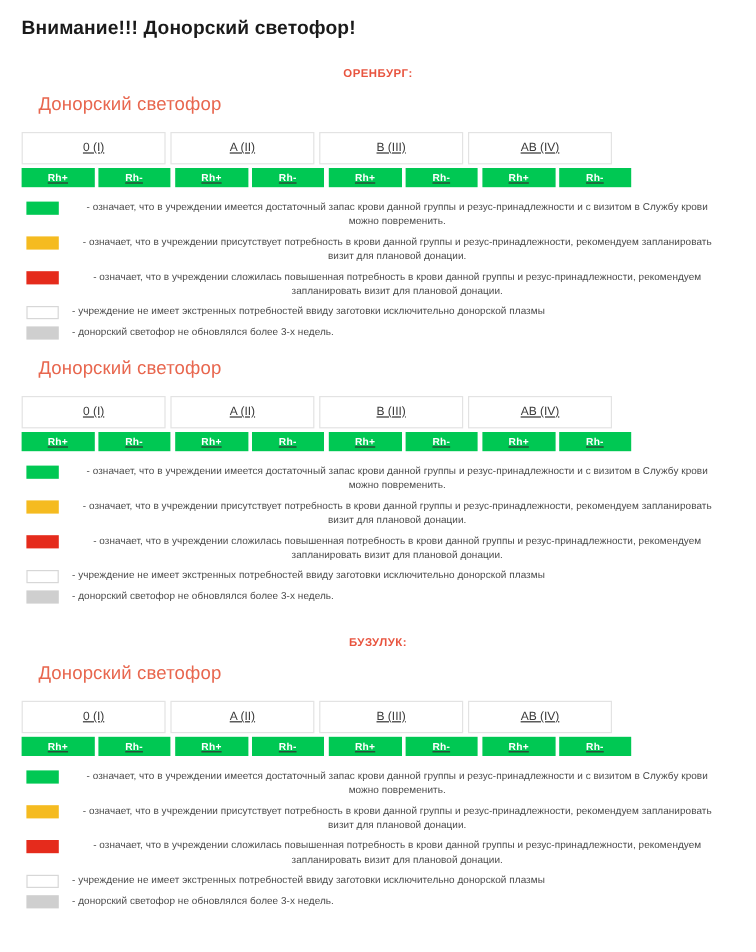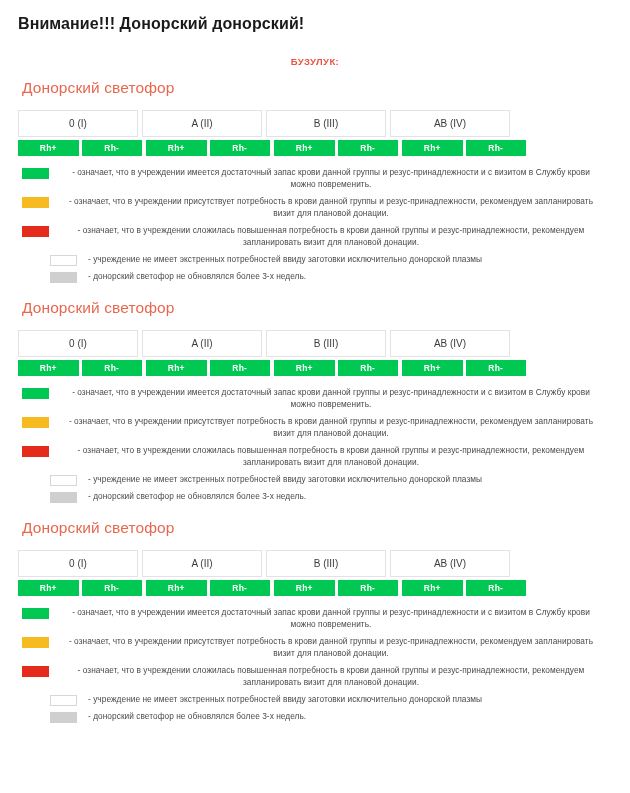--- a/index.html
+++ b/index.html
@@ -51,30 +51,31 @@
     color: #e8543f;
     letter-spacing: 0.4px;
     padding-top: 22px;
     line-height: 12px;
   }
 
   .widget-title {
     font-size: 15.5px;
     font-weight: normal;
     color: #e8674f;
-    padding: 10px 0 0 22px;
+    padding: 10px 0 0 32px;
     line-height: 20px;
     letter-spacing: 0.1px;
   }
 
   
   .st-table {
     width: 508px;
     margin: 12px 0 0 18px;
     box-sizing: border-box;
+    text-decoration: underline;
   }
   .group-row {
     display: flex;
     width: 100%;
   }
   .group-cell {
     flex: 1 1 0;
     border: 1px solid #e3e3e3;
     box-sizing: border-box;
     height: 27px;
@@ -123,21 +124,21 @@
   .legend {
     margin: 11px 0 0 22px;
     width: 580px;
     text-align: center;
   }
   .legend-row {
     display: flex;
     align-items: flex-start;
     margin-bottom: 6px;
   }
-  .legend-row.compact { margin-bottom: 5px; margin-left: 28px; }
+  .legend-row.compact { margin-bottom: 5px; }
 
   .legend-swatch {
     width: 27px;
     height: 11px;
     flex: 0 0 27px;
     margin-top: 1px;
     box-sizing: border-box;
   }
   .legend-text {
     margin-left: 11px;
@@ -145,23 +146,126 @@
     line-height: 11.5px;
     color: #4a4a4a;
     letter-spacing: 0.05px;
   }
 </style>
 </head>
 <body>
 
 <div class="page">
 
-  <h1 class="page-title">Внимание!!! Донорский донорский!</h1>
+  <h1 class="page-title">Внимание!!! Донорский светофор!</h1>
 
   <div id="sections-host">
+      <div class="section">
+        <div class="city-label">ОРЕНБУРГ:</div>
+        <div class="widget-title">Донорский светофор</div>
+        <div class="st-table">
+          <div class="group-row">
+            <div class="group-cell">0 (I)</div>
+            <div class="group-cell">A (II)</div>
+            <div class="group-cell">B (III)</div>
+            <div class="group-cell">AB (IV)</div>
+          </div>
+          <div class="rh-row">
+            <div class="rh-group">
+              <div class="rh-cell sw-green">Rh+</div>
+              <div class="rh-cell sw-green">Rh-</div>
+            </div>
+            <div class="rh-group">
+              <div class="rh-cell sw-green">Rh+</div>
+              <div class="rh-cell sw-green">Rh-</div>
+            </div>
+            <div class="rh-group">
+              <div class="rh-cell sw-green">Rh+</div>
+              <div class="rh-cell sw-green">Rh-</div>
+            </div>
+            <div class="rh-group">
+              <div class="rh-cell sw-green">Rh+</div>
+              <div class="rh-cell sw-green">Rh-</div>
+            </div>
+          </div>
+        </div>
+        <div class="legend">
+          <div class="legend-row">
+            <div class="legend-swatch sw-green"></div>
+            <div class="legend-text">- означает, что в учреждении имеется достаточный запас крови данной группы и резус-принадлежности и с визитом в Службу крови можно повременить.</div>
+          </div>
+          <div class="legend-row">
+            <div class="legend-swatch sw-yellow"></div>
+            <div class="legend-text">- означает, что в учреждении присутствует потребность в крови данной группы и резус-принадлежности, рекомендуем запланировать визит для плановой донации.</div>
+          </div>
+          <div class="legend-row">
+            <div class="legend-swatch sw-red"></div>
+            <div class="legend-text">- означает, что в учреждении сложилась повышенная потребность в крови данной группы и резус-принадлежности, рекомендуем запланировать визит для плановой донации.</div>
+          </div>
+          <div class="legend-row compact">
+            <div class="legend-swatch sw-white"></div>
+            <div class="legend-text">- учреждение не имеет экстренных потребностей ввиду заготовки исключительно донорской плазмы</div>
+          </div>
+          <div class="legend-row compact">
+            <div class="legend-swatch sw-gray"></div>
+            <div class="legend-text">- донорский светофор не обновлялся более 3-х недель.</div>
+          </div>
+        </div>
+      </div>
+      <div class="section">
+        <div class="widget-title">Донорский светофор</div>
+        <div class="st-table">
+          <div class="group-row">
+            <div class="group-cell">0 (I)</div>
+            <div class="group-cell">A (II)</div>
+            <div class="group-cell">B (III)</div>
+            <div class="group-cell">AB (IV)</div>
+          </div>
+          <div class="rh-row">
+            <div class="rh-group">
+              <div class="rh-cell sw-green">Rh+</div>
+              <div class="rh-cell sw-green">Rh-</div>
+            </div>
+            <div class="rh-group">
+              <div class="rh-cell sw-green">Rh+</div>
+              <div class="rh-cell sw-green">Rh-</div>
+            </div>
+            <div class="rh-group">
+              <div class="rh-cell sw-green">Rh+</div>
+              <div class="rh-cell sw-green">Rh-</div>
+            </div>
+            <div class="rh-group">
+              <div class="rh-cell sw-green">Rh+</div>
+              <div class="rh-cell sw-green">Rh-</div>
+            </div>
+          </div>
+        </div>
+        <div class="legend">
+          <div class="legend-row">
+            <div class="legend-swatch sw-green"></div>
+            <div class="legend-text">- означает, что в учреждении имеется достаточный запас крови данной группы и резус-принадлежности и с визитом в Службу крови можно повременить.</div>
+          </div>
+          <div class="legend-row">
+            <div class="legend-swatch sw-yellow"></div>
+            <div class="legend-text">- означает, что в учреждении присутствует потребность в крови данной группы и резус-принадлежности, рекомендуем запланировать визит для плановой донации.</div>
+          </div>
+          <div class="legend-row">
+            <div class="legend-swatch sw-red"></div>
+            <div class="legend-text">- означает, что в учреждении сложилась повышенная потребность в крови данной группы и резус-принадлежности, рекомендуем запланировать визит для плановой донации.</div>
+          </div>
+          <div class="legend-row compact">
+            <div class="legend-swatch sw-white"></div>
+            <div class="legend-text">- учреждение не имеет экстренных потребностей ввиду заготовки исключительно донорской плазмы</div>
+          </div>
+          <div class="legend-row compact">
+            <div class="legend-swatch sw-gray"></div>
+            <div class="legend-text">- донорский светофор не обновлялся более 3-х недель.</div>
+          </div>
+        </div>
+      </div>
       <div class="section">
         <div class="city-label">БУЗУЛУК:</div>
         <div class="widget-title">Донорский светофор</div>
         <div class="st-table">
           <div class="group-row">
             <div class="group-cell">0 (I)</div>
             <div class="group-cell">A (II)</div>
             <div class="group-cell">B (III)</div>
             <div class="group-cell">AB (IV)</div>
           </div>
@@ -200,117 +304,15 @@
           <div class="legend-row compact">
             <div class="legend-swatch sw-white"></div>
             <div class="legend-text">- учреждение не имеет экстренных потребностей ввиду заготовки исключительно донорской плазмы</div>
           </div>
           <div class="legend-row compact">
             <div class="legend-swatch sw-gray"></div>
             <div class="legend-text">- донорский светофор не обновлялся более 3-х недель.</div>
           </div>
         </div>
       </div>
-      <div class="section">
-        <div class="widget-title">Донорский светофор</div>
-        <div class="st-table">
-          <div class="group-row">
-            <div class="group-cell">0 (I)</div>
-            <div class="group-cell">A (II)</div>
-            <div class="group-cell">B (III)</div>
-            <div class="group-cell">AB (IV)</div>
-          </div>
-          <div class="rh-row">
-            <div class="rh-group">
-              <div class="rh-cell sw-green">Rh+</div>
-              <div class="rh-cell sw-green">Rh-</div>
-            </div>
-            <div class="rh-group">
-              <div class="rh-cell sw-green">Rh+</div>
-              <div class="rh-cell sw-green">Rh-</div>
-            </div>
-            <div class="rh-group">
-              <div class="rh-cell sw-green">Rh+</div>
-              <div class="rh-cell sw-green">Rh-</div>
-            </div>
-            <div class="rh-group">
-              <div class="rh-cell sw-green">Rh+</div>
-              <div class="rh-cell sw-green">Rh-</div>
-            </div>
-          </div>
-        </div>
-        <div class="legend">
-          <div class="legend-row">
-            <div class="legend-swatch sw-green"></div>
-            <div class="legend-text">- означает, что в учреждении имеется достаточный запас крови данной группы и резус-принадлежности и с визитом в Службу крови можно повременить.</div>
-          </div>
-          <div class="legend-row">
-            <div class="legend-swatch sw-yellow"></div>
-            <div class="legend-text">- означает, что в учреждении присутствует потребность в крови данной группы и резус-принадлежности, рекомендуем запланировать визит для плановой донации.</div>
-          </div>
-          <div class="legend-row">
-            <div class="legend-swatch sw-red"></div>
-            <div class="legend-text">- означает, что в учреждении сложилась повышенная потребность в крови данной группы и резус-принадлежности, рекомендуем запланировать визит для плановой донации.</div>
-          </div>
-          <div class="legend-row compact">
-            <div class="legend-swatch sw-white"></div>
-            <div class="legend-text">- учреждение не имеет экстренных потребностей ввиду заготовки исключительно донорской плазмы</div>
-          </div>
-          <div class="legend-row compact">
-            <div class="legend-swatch sw-gray"></div>
-            <div class="legend-text">- донорский светофор не обновлялся более 3-х недель.</div>
-          </div>
-        </div>
-      </div>
-      <div class="section">
-        <div class="widget-title">Донорский светофор</div>
-        <div class="st-table">
-          <div class="group-row">
-            <div class="group-cell">0 (I)</div>
-            <div class="group-cell">A (II)</div>
-            <div class="group-cell">B (III)</div>
-            <div class="group-cell">AB (IV)</div>
-          </div>
-          <div class="rh-row">
-            <div class="rh-group">
-              <div class="rh-cell sw-green">Rh+</div>
-              <div class="rh-cell sw-green">Rh-</div>
-            </div>
-            <div class="rh-group">
-              <div class="rh-cell sw-green">Rh+</div>
-              <div class="rh-cell sw-green">Rh-</div>
-            </div>
-            <div class="rh-group">
-              <div class="rh-cell sw-green">Rh+</div>
-              <div class="rh-cell sw-green">Rh-</div>
-            </div>
-            <div class="rh-group">
-              <div class="rh-cell sw-green">Rh+</div>
-              <div class="rh-cell sw-green">Rh-</div>
-            </div>
-          </div>
-        </div>
-        <div class="legend">
-          <div class="legend-row">
-            <div class="legend-swatch sw-green"></div>
-            <div class="legend-text">- означает, что в учреждении имеется достаточный запас крови данной группы и резус-принадлежности и с визитом в Службу крови можно повременить.</div>
-          </div>
-          <div class="legend-row">
-            <div class="legend-swatch sw-yellow"></div>
-            <div class="legend-text">- означает, что в учреждении присутствует потребность в крови данной группы и резус-принадлежности, рекомендуем запланировать визит для плановой донации.</div>
-          </div>
-          <div class="legend-row">
-            <div class="legend-swatch sw-red"></div>
-            <div class="legend-text">- означает, что в учреждении сложилась повышенная потребность в крови данной группы и резус-принадлежности, рекомендуем запланировать визит для плановой донации.</div>
-          </div>
-          <div class="legend-row compact">
-            <div class="legend-swatch sw-white"></div>
-            <div class="legend-text">- учреждение не имеет экстренных потребностей ввиду заготовки исключительно донорской плазмы</div>
-          </div>
-          <div class="legend-row compact">
-            <div class="legend-swatch sw-gray"></div>
-            <div class="legend-text">- донорский светофор не обновлялся более 3-х недель.</div>
-          </div>
-        </div>
-      </div>
     </div>
 
 </div>
 
 </body></html>

